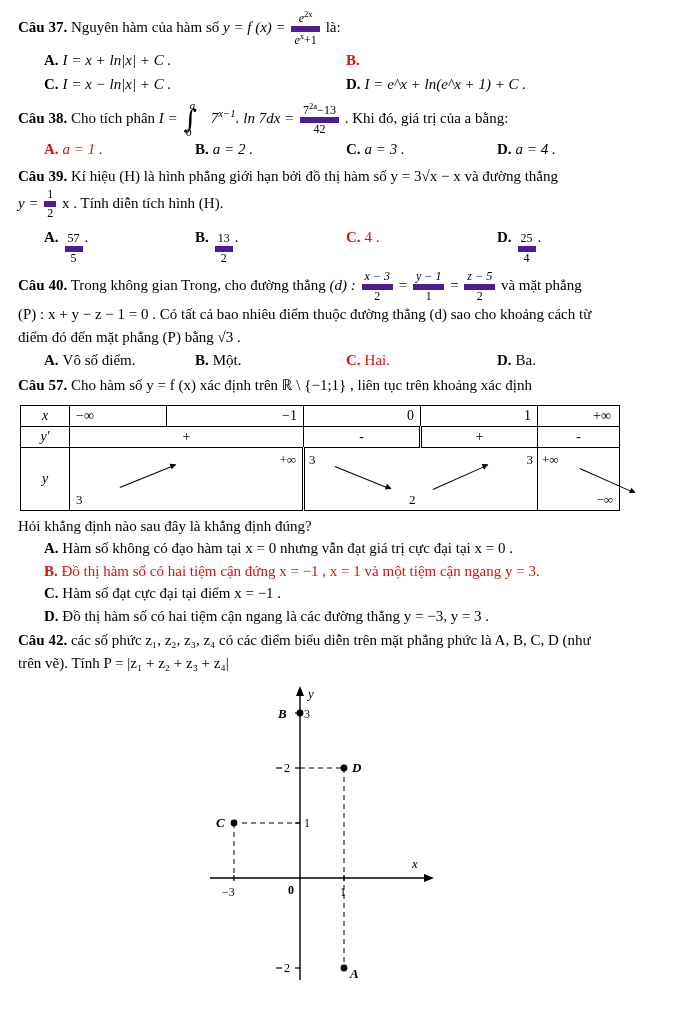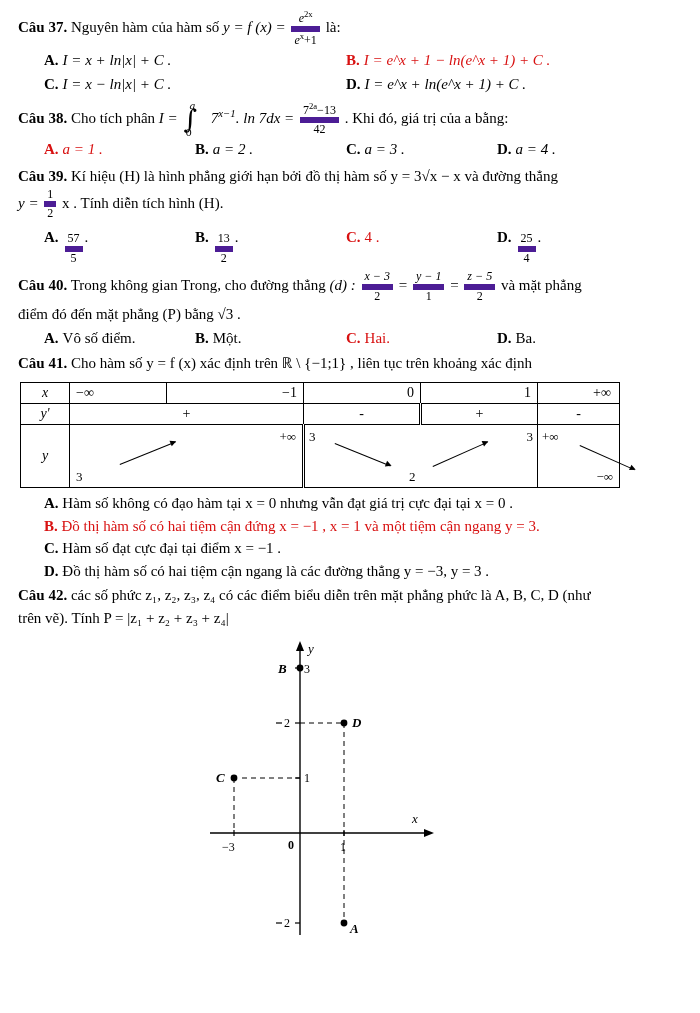--- a/index.html
+++ b/index.html
@@ -143,21 +143,20 @@
       </span>
       <span>là:</span>
     </div>
     <div class="opt-row opt-2 indent1">
       <div class="opt">
         <span class="k">A.</span>
         <span class="it">I = x + ln|x| + C .</span>
       </div>
       <div class="opt red">
         <span class="k">B.</span>
-        <span class="it">I = e^x + 1 − ln(e^x + 1) + C .</span>
       </div>
     </div>
     <div class="opt-row opt-2 indent1">
       <div class="opt">
         <span class="k">C.</span>
         <span class="it">I = x − ln|x| + C .</span>
       </div>
       <div class="opt">
         <span class="k">D.</span>
         <span class="it">I = e^x + ln(e^x + 1) + C .</span>
@@ -257,20 +256,21 @@
         <span class="num it">y − 1</span>
         <span class="den">1</span>
       </span>
       <span>=</span>
       <span class="frac">
         <span class="num it">z − 5</span>
         <span class="den">2</span>
       </span>
       <span>và mặt phẳng</span>
     </div>
+    <div class="q-line">(P) : x + y − z − 1 = 0 . Có tất cả bao nhiêu điểm thuộc đường thẳng (d) sao cho khoảng cách từ</div>
     <div class="q-line">điểm đó đến mặt phẳng (P) bằng  √3 .</div>
     <div class="opt-row opt-4 indent1">
       <div class="opt">
         <span class="k">A.</span>
         <span>Vô số điểm.</span>
       </div>
       <div class="opt">
         <span class="k">B.</span>
         <span>Một.</span>
       </div>
@@ -280,21 +280,21 @@
       </div>
       <div class="opt">
         <span class="k">D.</span>
         <span>Ba.</span>
       </div>
     </div>
   </div>
 
   <div class="q-block">
     <div class="q-line">
-      <span class="lbl">Câu 41.</span>
+      <span class="lbl">Câu 57.</span>
       <span>Cho hàm số  y = f (x)  xác định trên  ℝ \ {−1;1} , liên tục trên khoảng xác định</span>
     </div>
 
     <table class="vartable">
       <tbody>
           <tr class="rowx">
         <td class="hdr">x</td>
         <td style="width:90px;text-align:left;padding-left:6px;">−∞</td>
         <td style="width:130px;text-align:right;padding-right:6px;">−1</td>
         <td style="width:110px;text-align:right;padding-right:6px;">0</td>
@@ -330,20 +330,23 @@
           <div class="cellrel" style="height:62px;">
             <span class="tv" style="left:4px;top:4px;">+∞</span>
             <span class="arrow-dn" style="left:42px;top:20px;transform:rotate(24deg);transform-origin:left top;"></span>
             <span class="tv" style="right:6px;bottom:2px;">−∞</span>
           </div>
         </td>
       </tr>
     </tbody>
       </table>
 
+    <div class="q-line">
+      <span>Hỏi khẳng định nào sau đây là khẳng định đúng?</span>
+    </div>
     <div class="q-line indent1">
       <span class="k lbl">A.</span>
       <span>Hàm số không có đạo hàm tại  x = 0  nhưng vẫn đạt giá trị cực đại tại  x = 0 .</span>
     </div>
     <div class="q-line indent1 red">
       <span class="k lbl">B.</span>
       <span>Đồ thị hàm số có hai tiệm cận đứng x = −1 ,  x = 1 và một tiệm cận ngang y = 3.</span>
     </div>
     <div class="q-line indent1">
       <span class="k lbl">C.</span>

